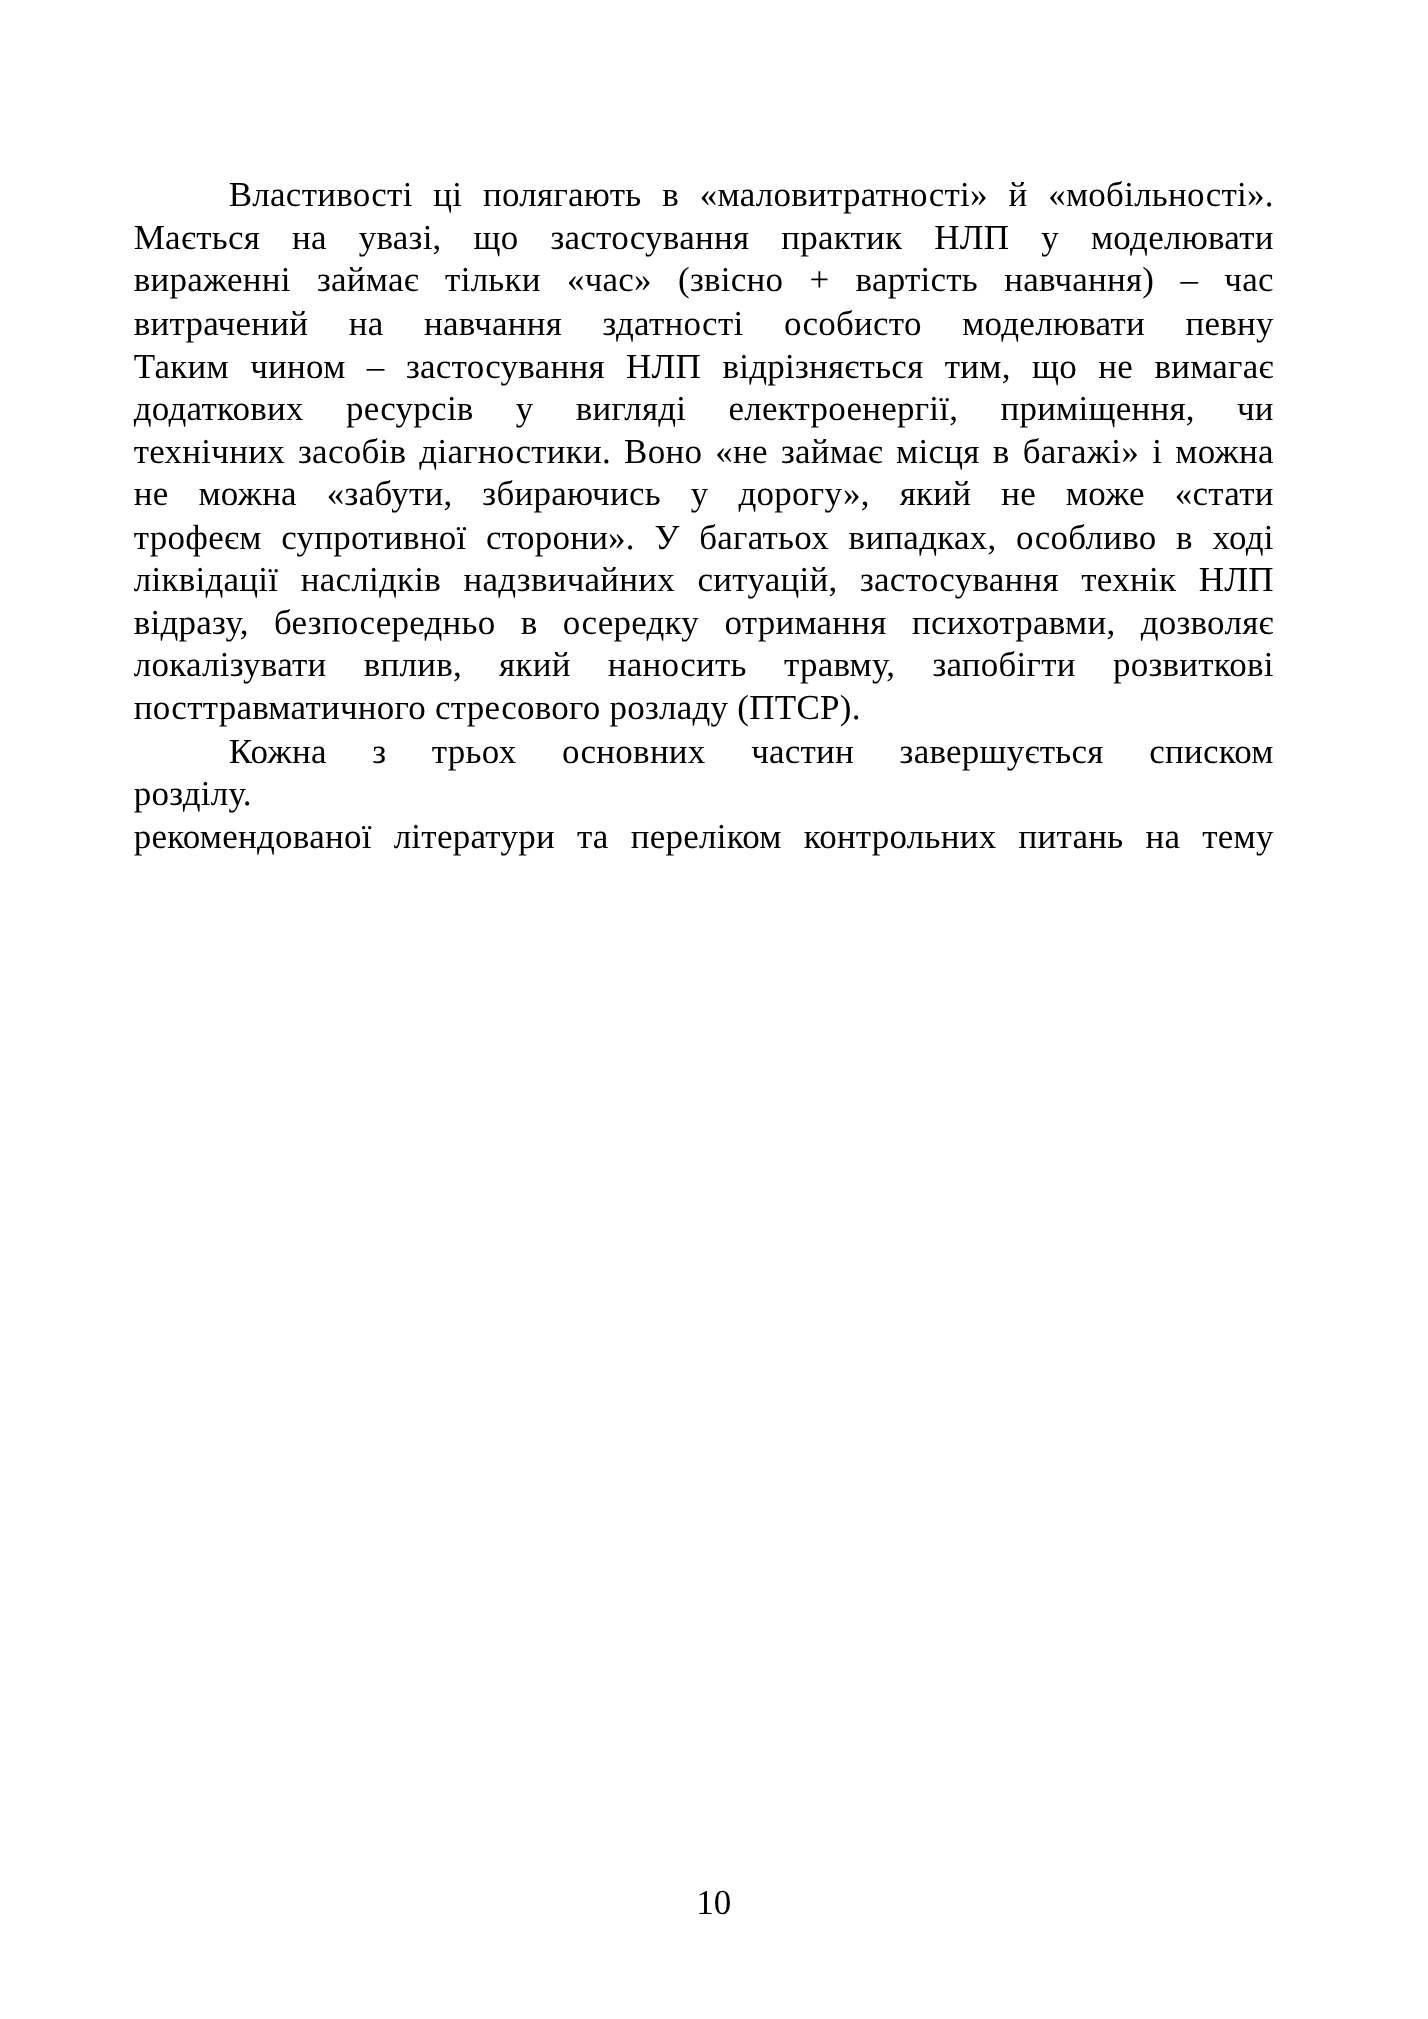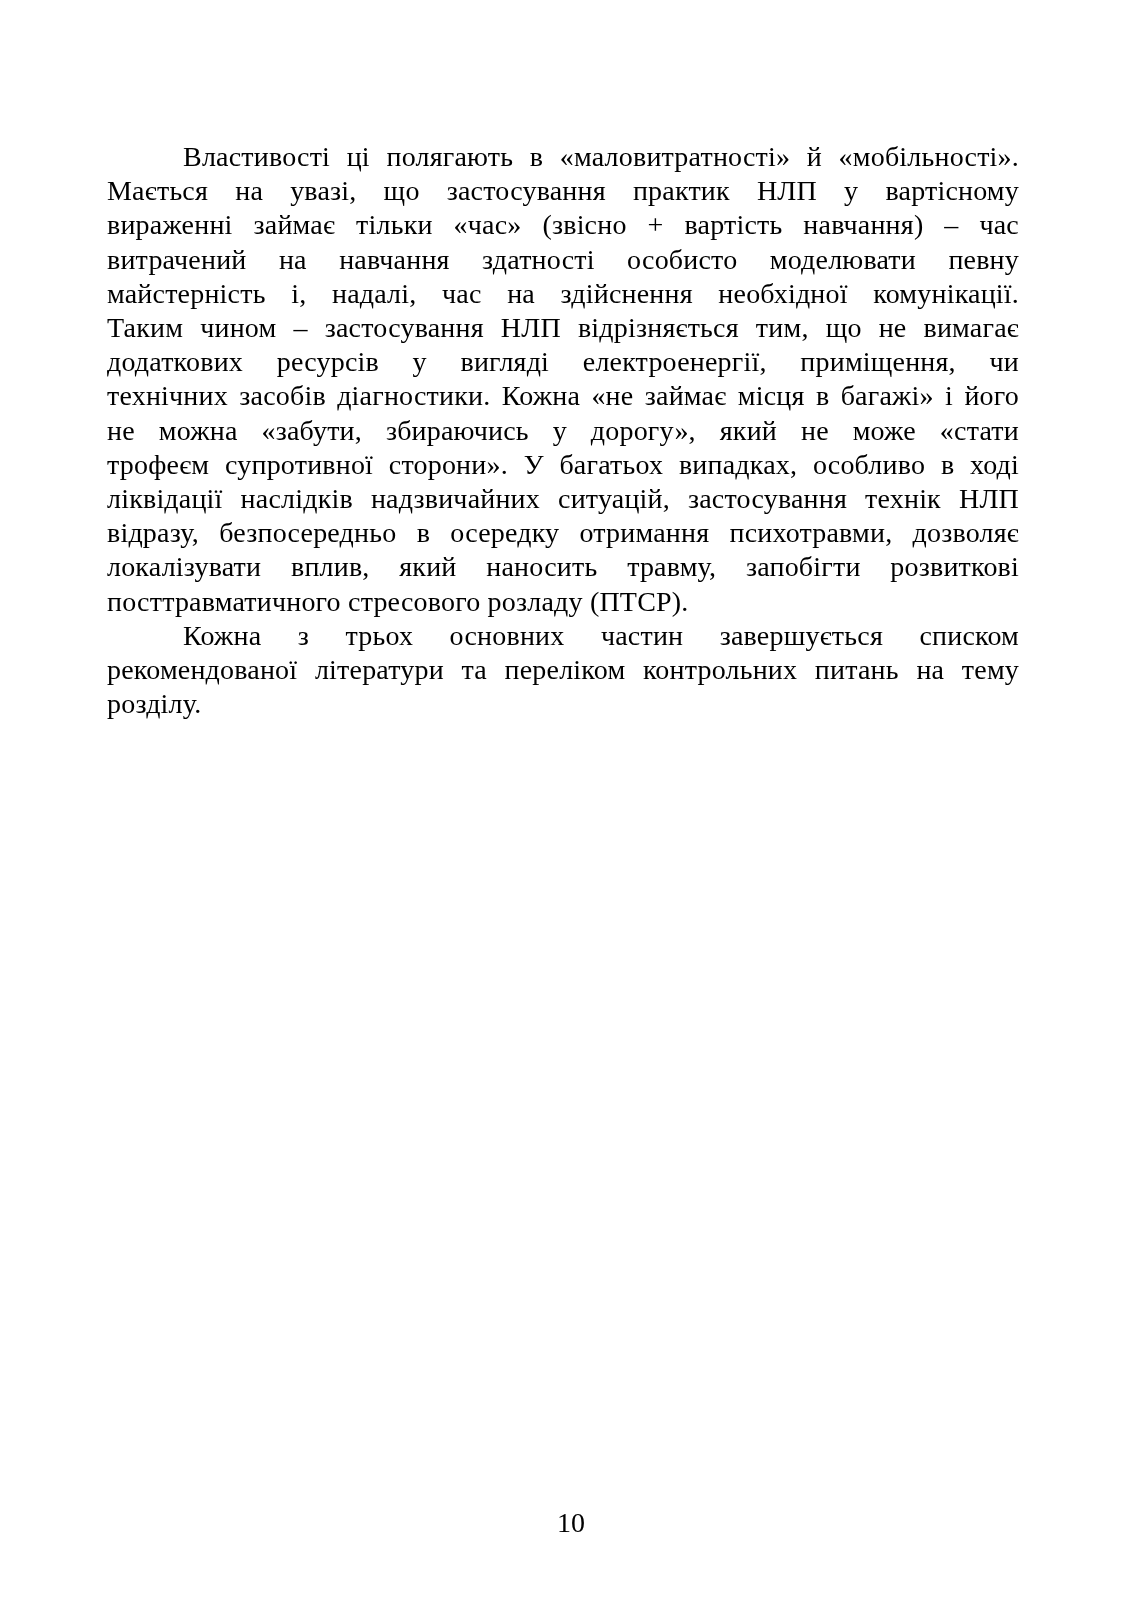--- a/index.html
+++ b/index.html
@@ -61,38 +61,37 @@
   }
 </style>
 </head>
 <body>
 
 <div class="page">
   <div class="text-block">
 
     <div class="para">
       <div class="line indent">Властивості ці полягають в «маловитратності» й «мобільності».</div>
-      <div class="line">Мається на увазі, що застосування практик НЛП у вартісному</div>
+      <div class="line">Мається на увазі, що застосування практик НЛП у моделювати</div>
       <div class="line">вираженні займає тільки «час» (звісно + вартість навчання) – час</div>
       <div class="line">витрачений на навчання здатності особисто моделювати певну</div>
-      <div class="line">майстерність і, надалі, час на здійснення необхідної комунікації.</div>
       <div class="line">Таким чином – застосування НЛП відрізняється тим, що не вимагає</div>
       <div class="line">додаткових ресурсів у вигляді електроенергії, приміщення, чи</div>
-      <div class="line">технічних засобів діагностики. Кожна «не займає місця в багажі» і його</div>
+      <div class="line">технічних засобів діагностики. Воно «не займає місця в багажі» і можна</div>
       <div class="line">не можна «забути, збираючись у дорогу», який не може «стати</div>
       <div class="line">трофеєм супротивної сторони». У багатьох випадках, особливо в ході</div>
       <div class="line">ліквідації наслідків надзвичайних ситуацій, застосування технік НЛП</div>
       <div class="line">відразу, безпосередньо в осередку отримання психотравми, дозволяє</div>
       <div class="line">локалізувати вплив, який наносить травму, запобігти розвиткові</div>
       <div class="line last">посттравматичного стресового розладу (ПТСР).</div>
     </div>
 
     <div class="para">
       <div class="line indent">Кожна з трьох основних частин завершується списком</div>
+      <div class="line last">розділу.</div>
       <div class="line">рекомендованої літератури та переліком контрольних питань на тему</div>
-      <div class="line last">розділу.</div>
     </div>
 
 
   </div>
 
   <div class="page-number">10</div>
 </div>
 
 </body></html>

